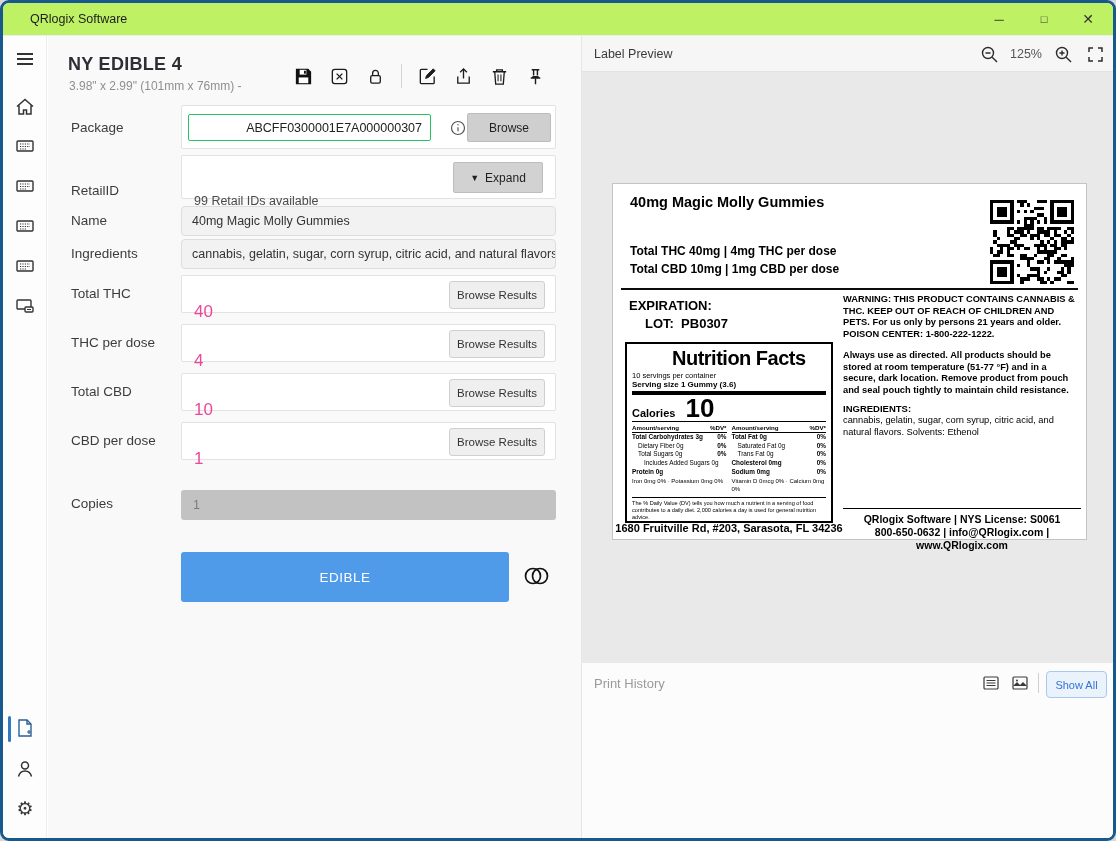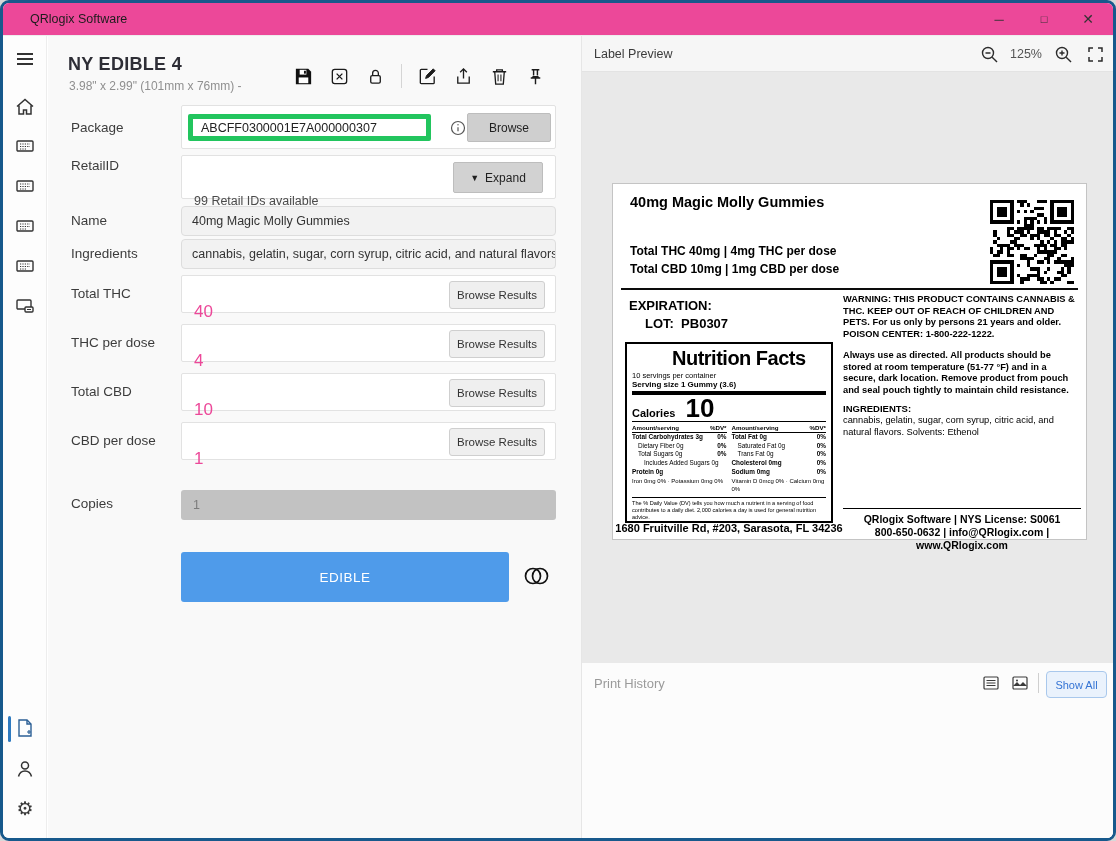--- a/index.html
+++ b/index.html
@@ -3,43 +3,43 @@
 <meta charset="utf-8">
 <style>
   * { margin:0; padding:0; box-sizing:border-box; }
   html,body { background:#d8d8d8; font-family:"Liberation Sans", sans-serif; }
   .window{
     position:relative; width:1116px; height:841px;
     border:3px solid var(--window-border,#17598c); border-radius:9px;
     overflow:hidden; background:#fff;
   }
   
-  .titlebar{ position:absolute; left:0; top:0; right:0; height:33px; background:#ec4899; border-bottom:1px solid #ededed;}
+  .titlebar{ position:absolute; left:0; top:0; right:0; height:33px; background:#bef264; border-bottom:1px solid #ededed;}
   .titlebar .app-title{ position:absolute; left:27px; top:9px; font-size:12.5px; color:#1d1d1d; }
   .win-btn{ position:absolute; top:0; width:44px; height:32px; display:flex; align-items:center; justify-content:center;
             font-size:13px; color:#333; cursor:default;}
   .win-btn.min{ right:92px; } .win-btn.max{ right:47px; font-size:11px;} .win-btn.close{ right:3px; font-size:14px;}
   
   .sidebar{ position:absolute; left:0; top:33px; bottom:0; width:44px; background:#fdfdfd; border-right:1px solid #ededed; }
   .side-icon{ position:absolute; left:11px; width:22px; height:22px; color:#333; }
   .side-icon svg{ width:100%; height:100%; }
   .active-bar{ position:absolute; left:5px; width:3px; height:26px; background:#2e7ac0; border-radius:2px; }
   .gear-glyph{ font-size:19px; line-height:22px; text-align:center; display:block; color:#3a3a3a;}
   
   .form-panel{ position:absolute; left:45px; top:33px; bottom:0; width:533px; background:#f9f9f9; }
   .doc-title{ position:absolute; left:20px; top:18px; font-size:18px; font-weight:600; color:#2e2e36; letter-spacing:.3px;}
   .doc-subtitle{ position:absolute; left:21px; top:43px; font-size:12px; color:#8f8f8f; }
   .toolbar{ position:absolute; left:245px; top:28px; height:24px; display:flex; align-items:center; gap:15px; }
   .tool-icon{ width:21px; height:21px; color:#1c1c1c; }
   .tool-icon svg{ width:100%; height:100%; }
   .tool-sep{ width:1px; height:24px; background:#d5d5d5; }
   .field-label{ position:absolute; left:23px; font-size:13.5px; color:#3c3c3c; }
   .row-box{ position:absolute; left:133px; width:375px; background:#fff; border:1px solid #e2e2e2; border-radius:2px; }
-  .pkg-input{ position:absolute; left:6px; top:8px; width:243px; height:27px; border:5px solid #22c55e; border-radius:2px;
-              font-size:12.5px; color:#222; padding:0 8px; font-family:inherit; background:#fff;}
+  .pkg-input{ position:absolute; left:6px; top:8px; width:243px; height:27px; border:1px solid #22c55e; border-radius:2px;
+              font-size:12.5px; color:#222; padding:0 8px; font-family:inherit; background:#fff;text-align:right;}
   .info-icon{ position:absolute; left:268px; top:14px; width:16px; height:16px; color:#555;}
   .btn-gray{ position:absolute; background:#cfcfcf; border:1px solid #bdbdbd; border-radius:2px;
              font-size:12px; color:#1f1f1f; display:flex; align-items:center; justify-content:center; font-family:inherit;}
   .browse-btn{ right:4px; top:7px; width:84px; height:29px; }
   .expand-btn{ right:12px; top:6px; width:90px; height:31px; background:#d2d2d2; gap:6px;}
   .expand-btn .chev{ font-size:9px; }
   .retail-text{ position:absolute; left:12px; top:13px; font-size:12.5px; color:#4a4a4a;margin-top:25px; }
   .ro-field{ position:absolute; left:133px; width:375px; height:30px; background:#f2f2f2; border:1px solid #dddddd;
              border-radius:4px; font-size:12.5px; color:#333; line-height:28px; padding:0 10px; white-space:nowrap; overflow:hidden;}
   .num-row{ height:38px; }
@@ -232,21 +232,21 @@
       <span class="info-icon">
         <svg viewBox="0 0 16 16" fill="none" stroke="#555" stroke-width="1.2">
             <circle cx="8" cy="8" r="6.5"></circle>
             <path d="M8 7.2v4"></path>
             <circle cx="8" cy="4.8" r="0.7" fill="#555" stroke="none"></circle>
           </svg>
       </span>
       <button class="btn-gray browse-btn">Browse</button>
     </div>
 
-    <span class="field-label" style="top:122px">RetailID</span>
+    <span class="field-label" style="top:147px">RetailID</span>
     <div class="row-box" style="top:119px; height:44px">
       <span class="retail-text">99 Retail IDs available</span>
       <button class="btn-gray expand-btn">
         <span class="chev">▼</span>
         <span>Expand</span>
       </button>
     </div>
 
     <span class="field-label" style="top:177px">Name</span>
     <div class="ro-field" style="top:170px">40mg Magic Molly Gummies</div>

